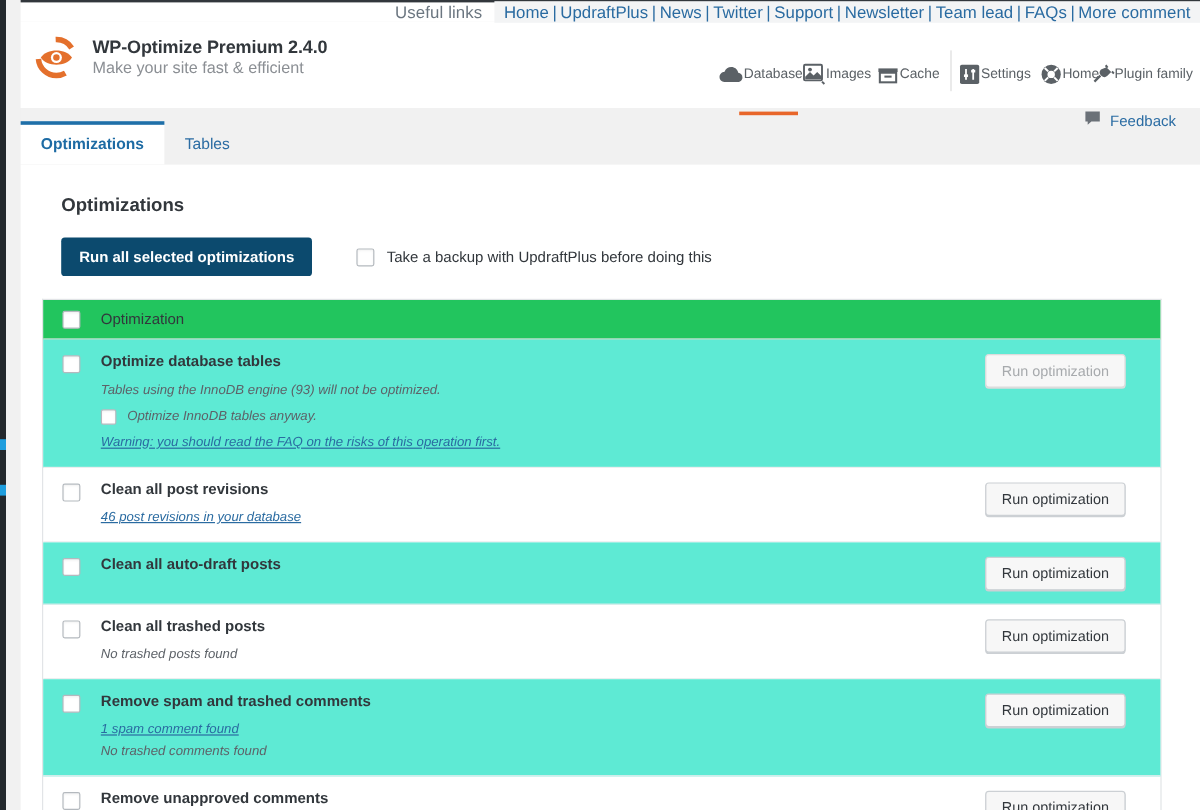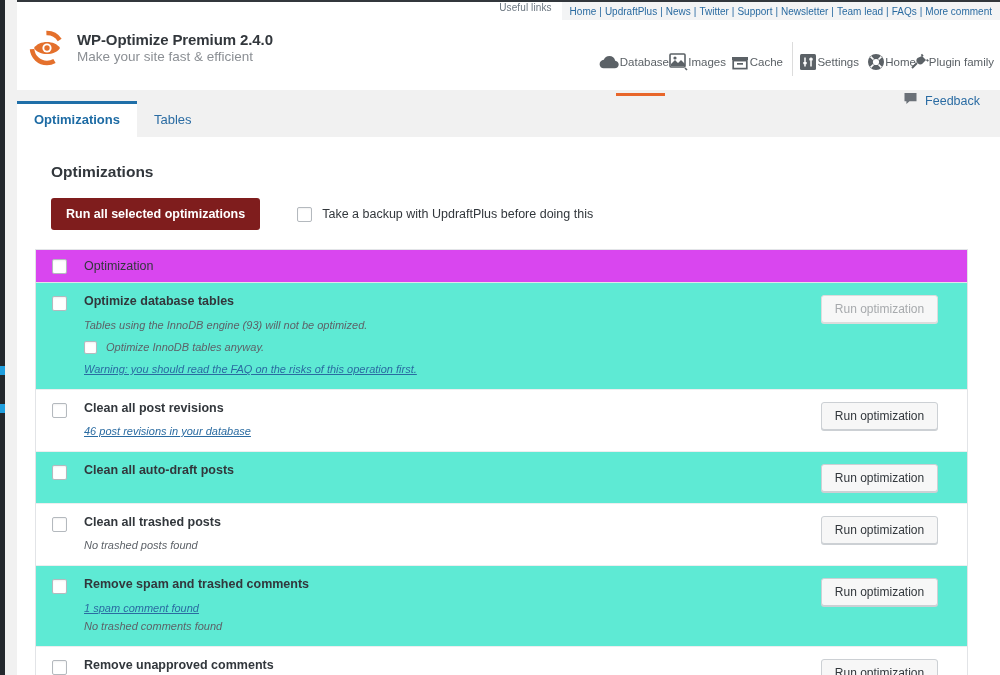--- a/index.html
+++ b/index.html
@@ -21,22 +21,22 @@
   #wp-rail .hl.b { top: 404px; }
   #page-gutter {
     position: absolute; left: 5px; top: 0; width: 12px; height: 675px;
     background: #f1f1f1; z-index: 39;
   }
 
   
   #topbar {
     position: absolute; left: 17px; top: 0; right: 0; height: 18px;
     background: #fff; border-top: 2px solid #32373c;
-    display: flex; justify-content: flex-end; align-items: flex-start;
-    font-size: 10px; z-index: 30;
+    display: flex; justify-content: flex-end; align-items: center;
+    font-size: 14px; z-index: 30;
   }
   #topbar .ul-label { color: #6b7680; padding-right: 10px; letter-spacing: .1px; }
   #topbar .links {
     background: #f3f4f5; height: 18px; display: flex; align-items: center;
     padding: 0 8px 0 8px; color: #2a6ba1;
   }
   #topbar .links a { color: #2a6ba1; text-decoration: none; }
   #topbar .links .sep { color: #2a6ba1; padding: 0 3px; }
 
   
@@ -94,21 +94,21 @@
   
   #panel {
     position: absolute; left: 17px; top: 137px; right: 0; bottom: 0;
     background: #fff; z-index: 10; overflow: hidden;
   }
   #panel-inner { padding: 26px 32px 0 18px; }
   .page-title { font-size: 15.5px; font-weight: bold; color: #32373c; padding-left: 16px; }
 
   .actionrow { display: flex; align-items: center; margin-top: 17px; padding-left: 16px; }
   .btn-primary {
-    background: #7f1d1d; color: #fff; border: none; border-radius: 3px;
+    background: #0c4a6e; color: #fff; border: none; border-radius: 3px;
     font-size: 12.5px; font-weight: bold; padding: 9px 15px; cursor: pointer;
     font-family: "Liberation Sans", sans-serif;
   }
   .backup-wrap { display: flex; align-items: center; margin-left: 37px; }
   .backup-wrap .lbl { font-size: 12.5px; color: #32373c; margin-left: 10px; }
 
   
   .cbx {
     width: 15px; height: 15px; border: 1px solid #b4b9be; background: #fff;
     border-radius: 2px; flex: none; display: inline-block; cursor: pointer;
@@ -116,21 +116,21 @@
   }
   .cbx.sm { width: 13px; height: 13px; }
 
   
   .opt-table {
     margin-top: 19px; border: 1px solid #e2e4e7; border-bottom: none;
     background: #fff;
   }
   .opt-head {
     display: flex; align-items: center; height: 33px;
-    padding: 0 0 0 16px; border-bottom: 1px solid #e2e4e7; background: #d946ef;
+    padding: 0 0 0 16px; border-bottom: 1px solid #e2e4e7; background: #22c55e;
   }
   .opt-head .head-label { font-size: 12.5px; color: #32373c; margin-left: 17px; }
 
   .opt-row {
     display: flex; align-items: flex-start;
     border-bottom: 1px solid #eceeef; padding: 11px 0 11px 16px;
     min-height: 49px; position: relative;
   }
   .opt-row.alt { background: #5eead4; }
   .opt-row .cbx { margin-top: 2px; }

